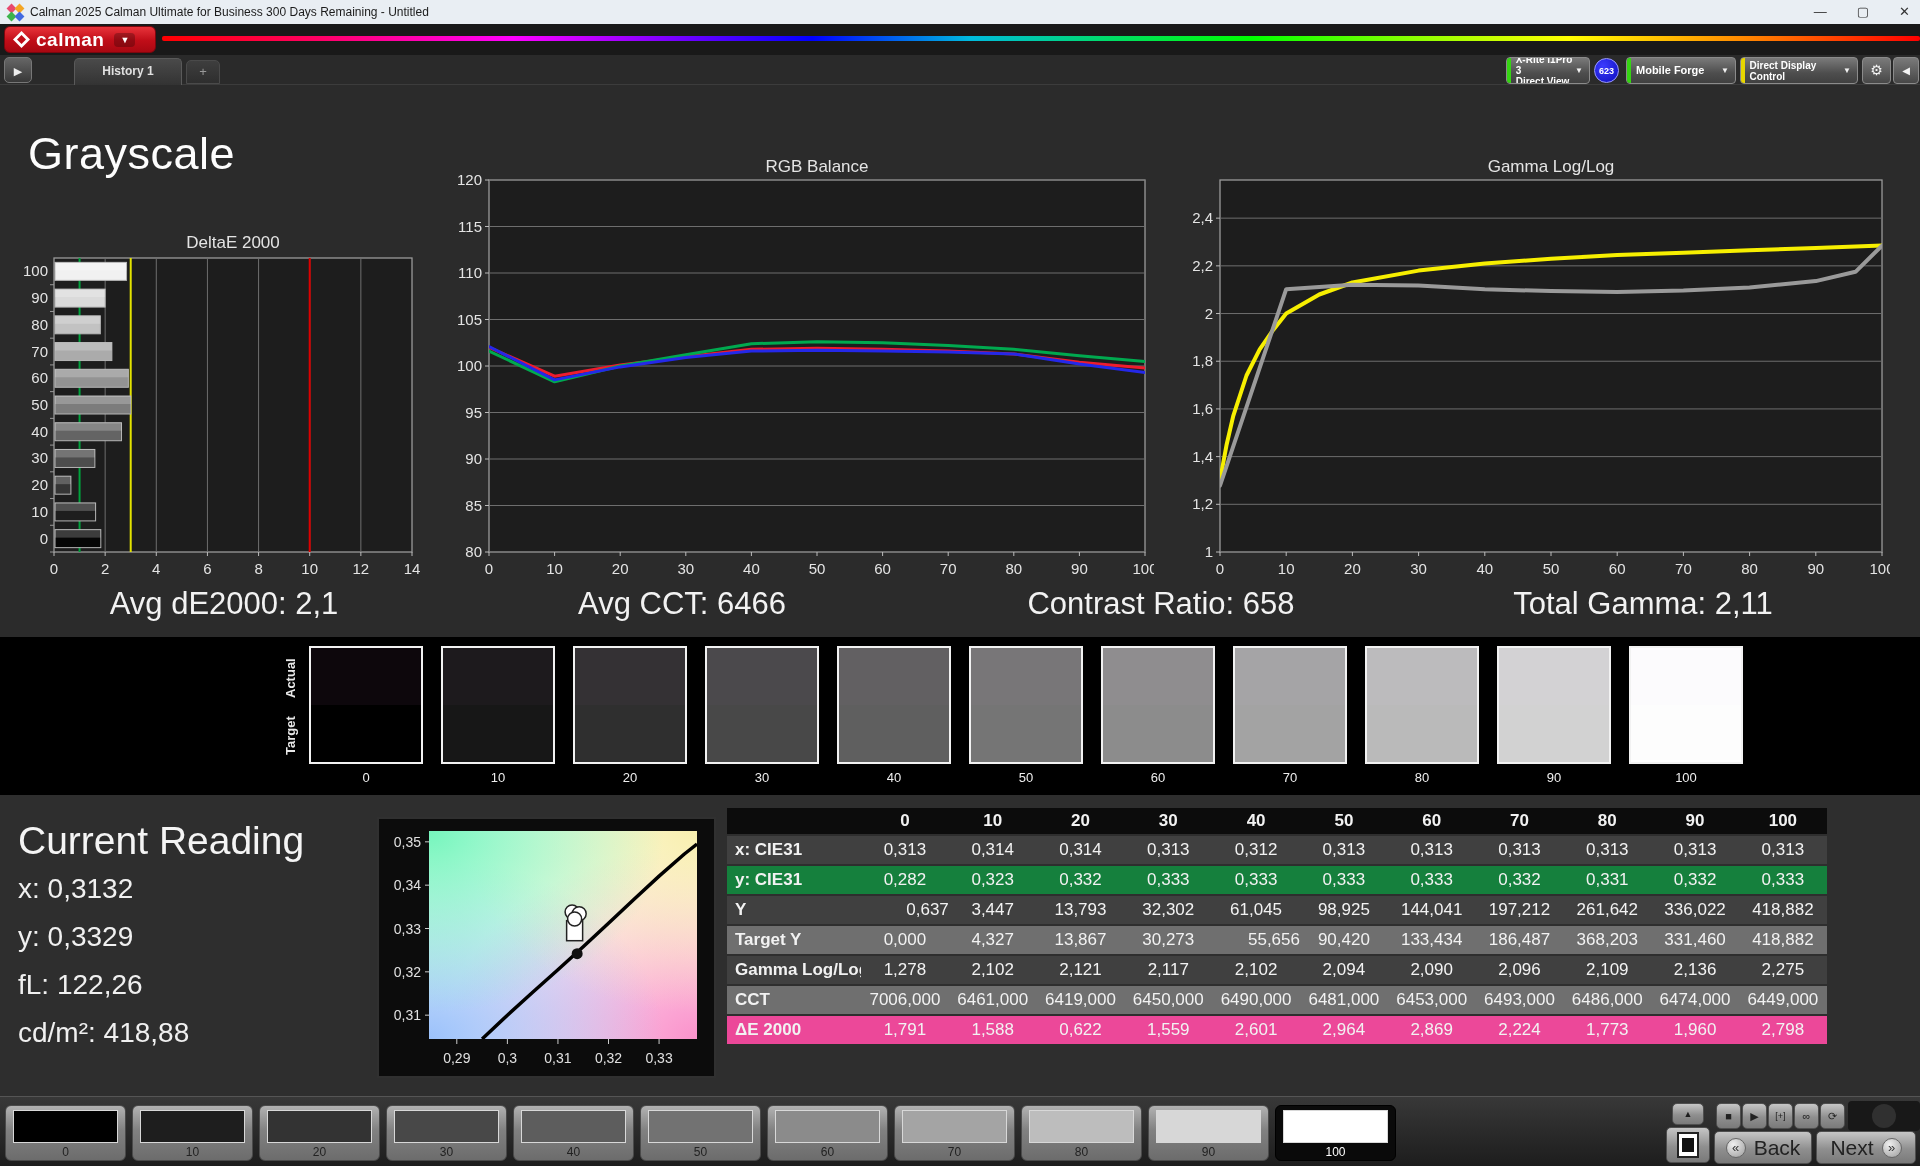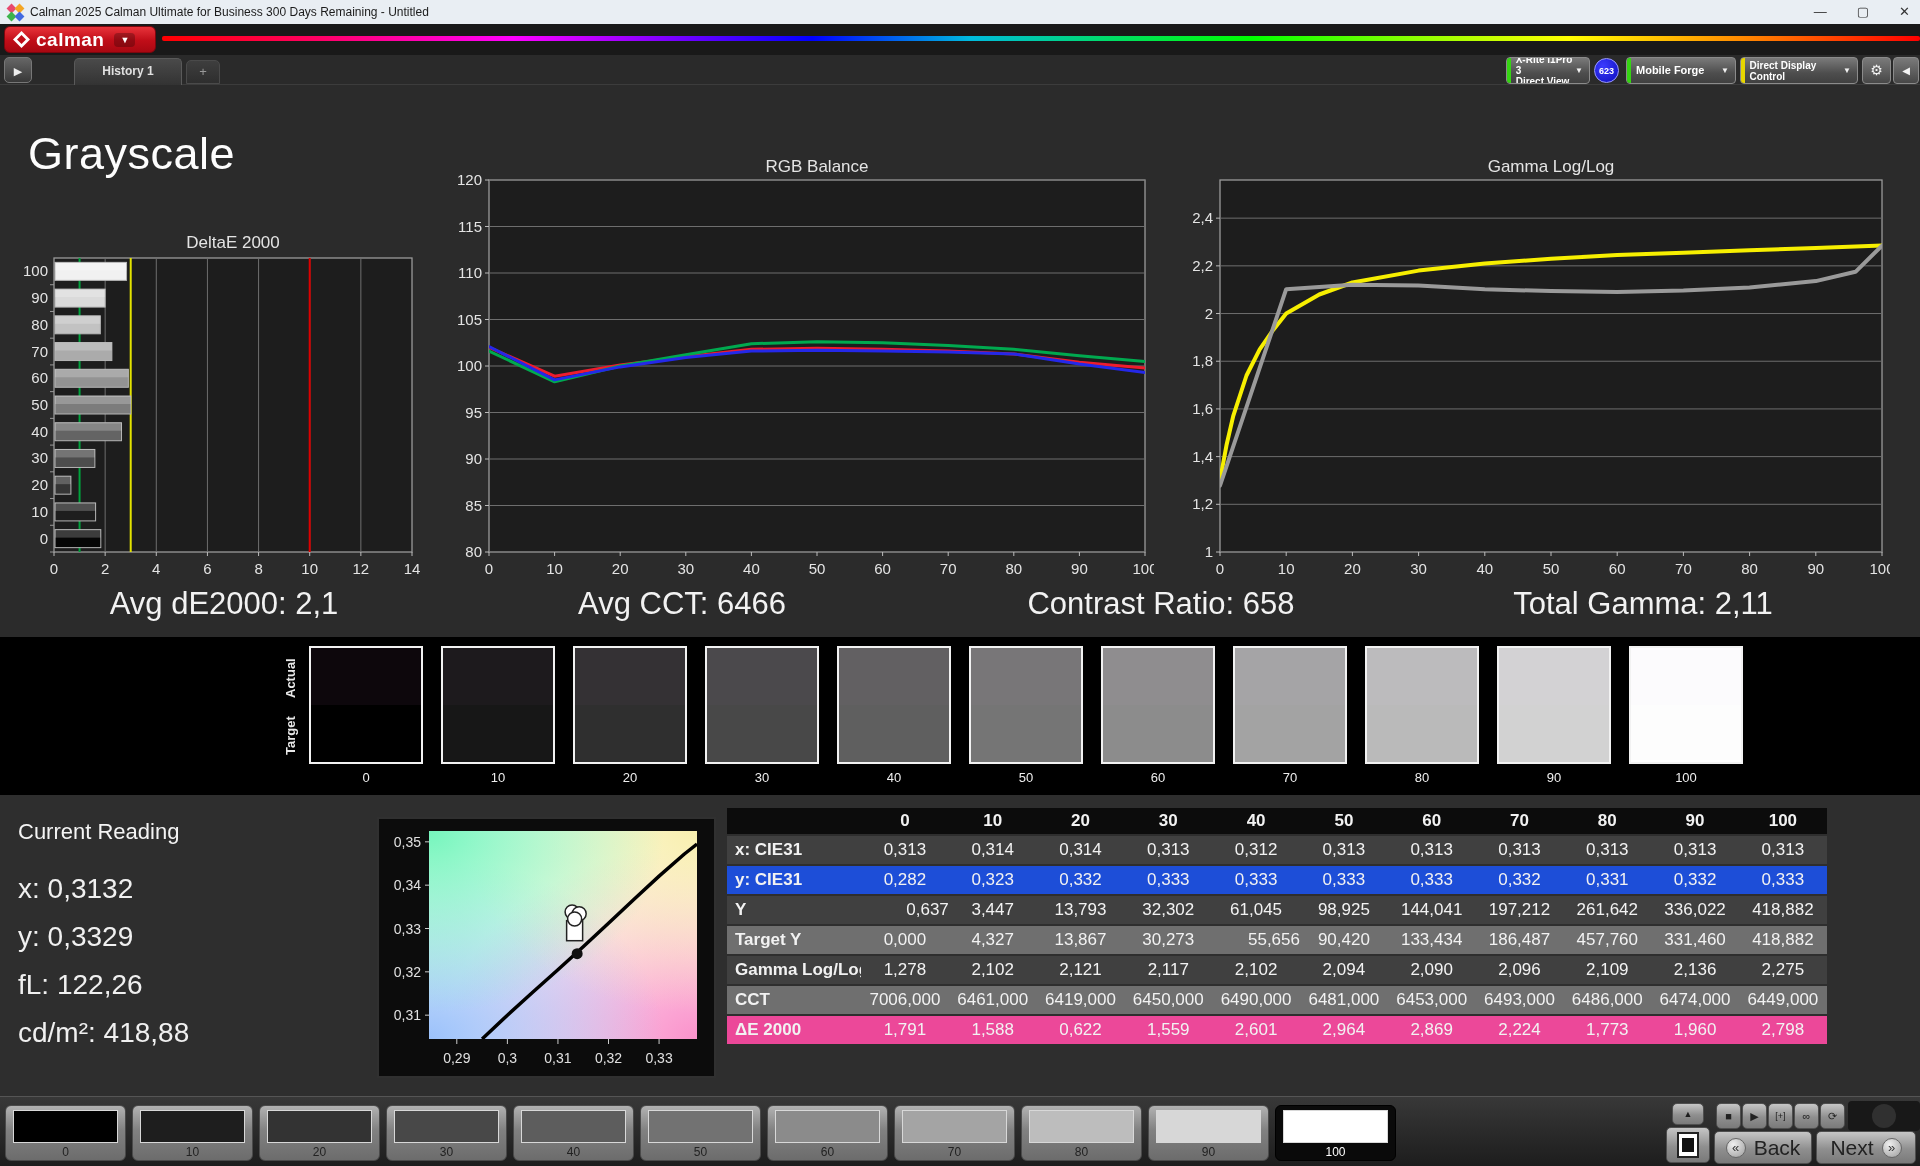--- a/index.html
+++ b/index.html
@@ -56,21 +56,21 @@
   
   .strip{position:absolute;left:0;top:637px;width:1920px;height:158px;background:#000;}
   .striplabel{position:absolute;left:283px;width:20px;color:#e8e8e8;font-size:13px;font-weight:bold;
      writing-mode:vertical-rl;transform:rotate(180deg);text-align:center;}
   .sw{position:absolute;top:9px;width:114px;height:118px;border:2px solid #f2f2f2;}
   .sw .half{position:absolute;left:0;width:100%;height:50%;}
   .swlab{position:absolute;top:133px;width:114px;text-align:center;color:#eee;font-size:13px;}
 
   
   .lower{position:absolute;left:0;top:795px;width:1920px;height:301px;background:#2e2e2e;}
-  .cr-title{position:absolute;left:18px;top:24px;font-size:22px;font-weight:300;color:#f4f4f4;}
+  .cr-title{position:absolute;left:18px;top:24px;font-size:39px;font-weight:300;color:#f4f4f4;}
   .cr-line{position:absolute;left:18px;font-size:28px;font-weight:300;color:#f0f0f0;}
   .cieframe{position:absolute;left:377px;top:22px;width:339px;height:261px;background:#0c0c0c;border:2px solid #303030;}
   .ciegrad{position:absolute;left:50px;top:12px;width:268px;height:208px;
      background:
        radial-gradient(ellipse at 0% 0%,rgba(110,245,185,.95),rgba(110,245,185,0) 62%),
        radial-gradient(ellipse at 100% 0%,rgba(248,238,170,.95),rgba(248,238,170,0) 62%),
        radial-gradient(ellipse at 0% 100%,rgba(150,190,250,.95),rgba(150,190,250,0) 62%),
        radial-gradient(ellipse at 100% 100%,rgba(250,140,200,.95),rgba(250,140,200,0) 66%),
        #fff;}
   .cieframe svg{position:absolute;left:0;top:0;}
@@ -470,21 +470,21 @@
           <div class="tcell" style="width: 87.8px; line-height: 28px;">0,314</div>
           <div class="tcell" style="width: 87.8px; line-height: 28px;">0,313</div>
           <div class="tcell" style="width: 87.8px; line-height: 28px;">0,312</div>
           <div class="tcell" style="width: 87.8px; line-height: 28px;">0,313</div>
           <div class="tcell" style="width: 87.8px; line-height: 28px;">0,313</div>
           <div class="tcell" style="width: 87.8px; line-height: 28px;">0,313</div>
           <div class="tcell" style="width: 87.8px; line-height: 28px;">0,313</div>
           <div class="tcell" style="width: 87.8px; line-height: 28px;">0,313</div>
           <div class="tcell" style="width: 87.8px; line-height: 28px;">0,313</div>
         </div>
-        <div class="trow" style="height: 28px; background: #1d4ed8; margin-bottom: 2px;">
+        <div class="trow" style="height: 28px; background: #15803d; margin-bottom: 2px;">
           <div class="tcell" style="width: 134px; text-align: left; padding-left: 8px; font-weight: bold; line-height: 28px;">y: CIE31</div>
           <div class="tcell" style="width: 87.8px; line-height: 28px;">0,282</div>
           <div class="tcell" style="width: 87.8px; line-height: 28px;">0,323</div>
           <div class="tcell" style="width: 87.8px; line-height: 28px;">0,332</div>
           <div class="tcell" style="width: 87.8px; line-height: 28px;">0,333</div>
           <div class="tcell" style="width: 87.8px; line-height: 28px;">0,333</div>
           <div class="tcell" style="width: 87.8px; line-height: 28px;">0,333</div>
           <div class="tcell" style="width: 87.8px; line-height: 28px;">0,333</div>
           <div class="tcell" style="width: 87.8px; line-height: 28px;">0,332</div>
           <div class="tcell" style="width: 87.8px; line-height: 28px;">0,331</div>
@@ -508,21 +508,21 @@
         <div class="trow" style="height: 28px; background: rgb(111, 111, 111); margin-bottom: 2px;">
           <div class="tcell" style="width: 134px; text-align: left; padding-left: 8px; font-weight: bold; line-height: 28px;">Target Y</div>
           <div class="tcell" style="width: 87.8px; line-height: 28px;">0,000</div>
           <div class="tcell" style="width: 87.8px; line-height: 28px;">4,327</div>
           <div class="tcell" style="width: 87.8px; line-height: 28px;">13,867</div>
           <div class="tcell" style="width: 87.8px; line-height: 28px;">30,273</div>
           <div class="tcell" style="width: 87.8px; line-height: 28px; text-align: right;">55,656</div>
           <div class="tcell" style="width: 87.8px; line-height: 28px;">90,420</div>
           <div class="tcell" style="width: 87.8px; line-height: 28px;">133,434</div>
           <div class="tcell" style="width: 87.8px; line-height: 28px;">186,487</div>
-          <div class="tcell" style="width: 87.8px; line-height: 28px;">457,760</div>
+          <div class="tcell" style="width: 87.8px; line-height: 28px;">368,203</div>
           <div class="tcell" style="width: 87.8px; line-height: 28px;">331,460</div>
           <div class="tcell" style="width: 87.8px; line-height: 28px;">418,882</div>
         </div>
         <div class="trow" style="height: 28px; background: rgb(64, 64, 64); margin-bottom: 2px;">
           <div class="tcell" style="width: 134px; text-align: left; padding-left: 8px; font-weight: bold; line-height: 28px;">Gamma Log/Log</div>
           <div class="tcell" style="width: 87.8px; line-height: 28px;">1,278</div>
           <div class="tcell" style="width: 87.8px; line-height: 28px;">2,102</div>
           <div class="tcell" style="width: 87.8px; line-height: 28px;">2,121</div>
           <div class="tcell" style="width: 87.8px; line-height: 28px;">2,117</div>
           <div class="tcell" style="width: 87.8px; line-height: 28px;">2,102</div>

